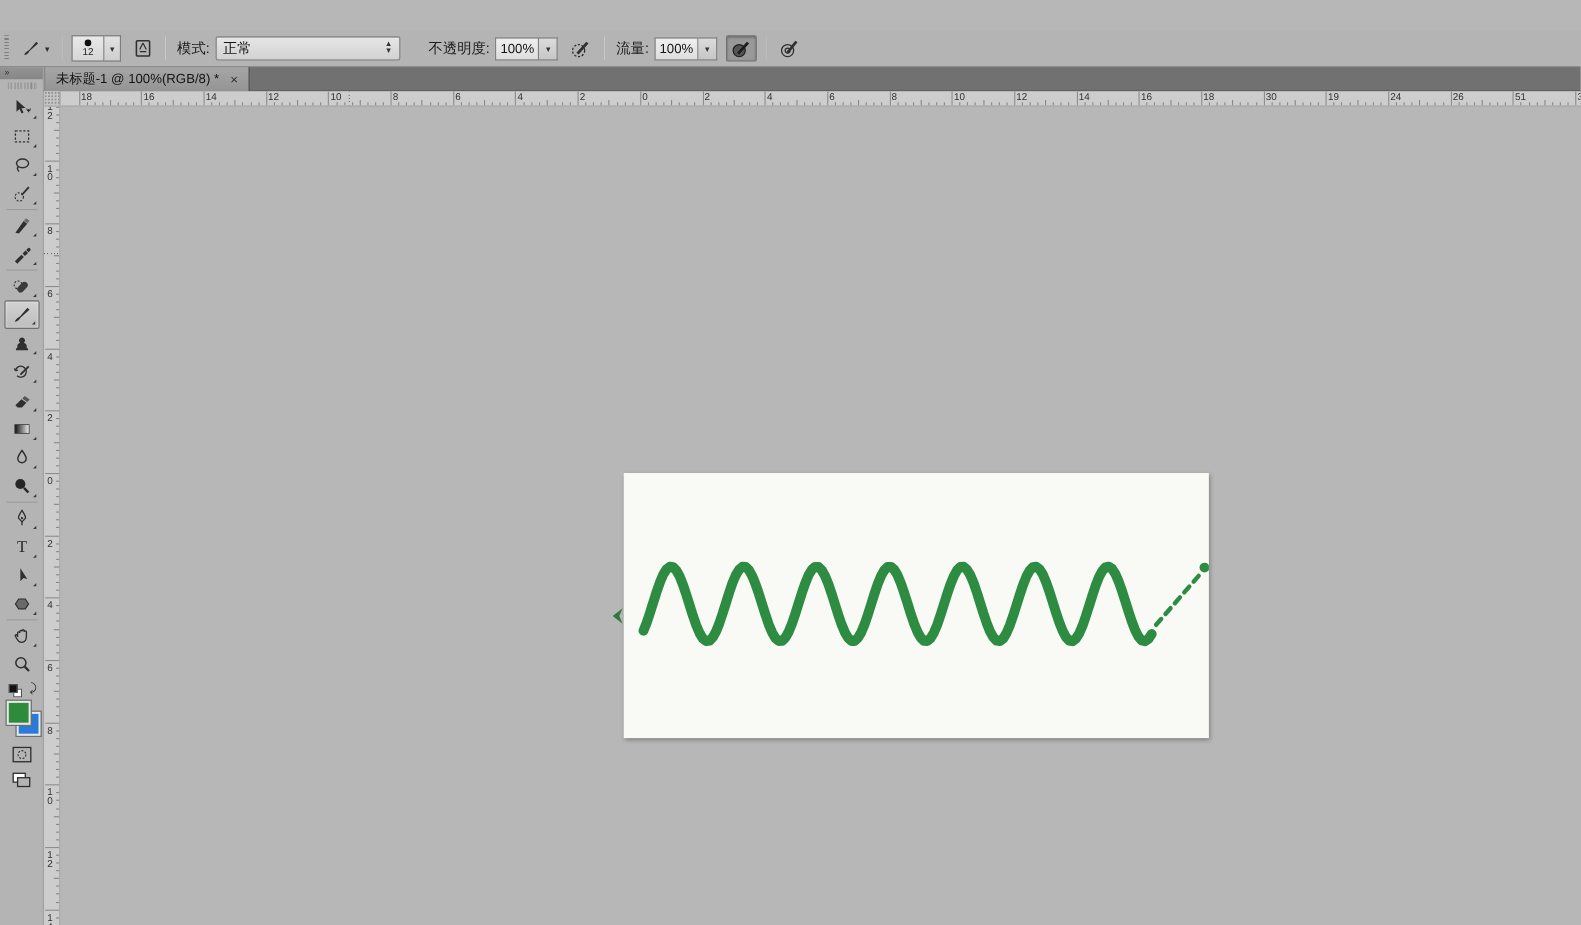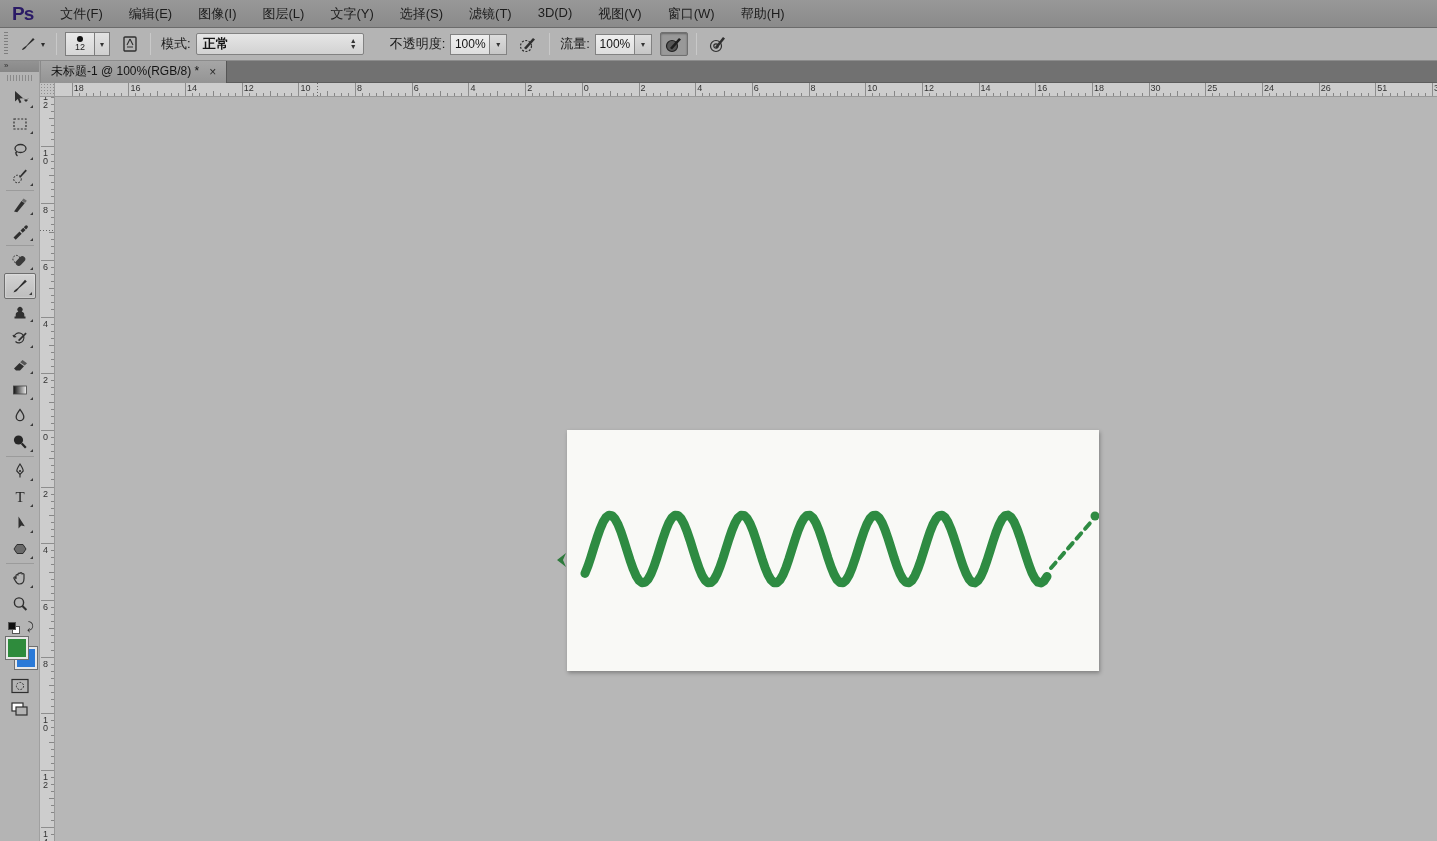--- a/index.html
+++ b/index.html
@@ -24,21 +24,21 @@
   .ob-btn { display:flex; align-items:center; justify-content:center; height:24px; padding:0 3px; border-radius:2px; }
   .ob-btn.pressed { background:#999; border:1px solid #6f6f6f; box-shadow:inset 0 1px 2px rgba(0,0,0,.35); }
   .drop-arrow { font-size:8px; color:#2c2c2c; margin-left:3px; }
   .brush-box { width:30px; height:24px; background:linear-gradient(#e9e9e9,#d6d6d6); border:1px solid #7d7d7d;
     display:flex; flex-direction:column; align-items:center; justify-content:center; }
   .brush-box .dot { width:6px; height:6px; border-radius:50%; background:#111; margin-bottom:1px; }
   .brush-box .sz { font-size:9px; color:#222; line-height:9px; }
   .mini-drop { width:15px; height:24px; background:linear-gradient(#e2e2e2,#cfcfcf); border:1px solid #7d7d7d; border-left:none;
     display:flex; align-items:center; justify-content:center; font-size:8px; color:#333; }
   .select-box { width:168px; height:22px; background:linear-gradient(#e6e6e6,#d2d2d2); border:1px solid #828282; border-radius:2px;
-    display:flex; align-items:center; font-size:13px; color:#151515; padding:0 6px;font-weight:bold; }
+    display:flex; align-items:center; font-size:13px; color:#151515; padding:0 6px; }
   .select-box .updown { margin-left:auto; font-size:7px; line-height:6px; color:#333; text-align:center; }
   .value-box { width:40px; height:21px; background:linear-gradient(#efefef,#dedede); border:1px solid #828282;
     display:flex; align-items:center; justify-content:center; font-size:12px; color:#151515; }
   .value-drop { width:17px; height:21px; background:linear-gradient(#dcdcdc,#c6c6c6); border:1px solid #828282; border-left:none;
     display:flex; align-items:center; justify-content:center; font-size:8px; color:#333; }
 
   
   #tabstrip { position:absolute; left:40px; top:61px; width:1397px; height:22px;
     background:#717171; border-bottom:1px solid #5d5d5d; display:flex; align-items:center; }
   #doc-tab { height:22px; background:linear-gradient(#a6a6a6,#949494); border-right:1px solid #555; border-left:1px solid #8a8a8a;
@@ -95,36 +95,20 @@
   #canvas { position:absolute; left:512px; top:333px; width:532px; height:241px; background:#f9f9f6;
     box-shadow:1px 2px 4px rgba(0,0,0,.30); }
   #canvas svg { position:absolute; inset:0; }
   #stroke-blip { position:absolute; left:501px; top:455px; width:11px; height:16px; }
 </style>
 </head>
 <body>
 
 <div id="root">
 
-  <div id="menubar">
-    <span id="ps-logo">Ps</span>
-    <span id="menu-items" style="display: flex;">
-        <span class="menu-item">文件(F)</span>
-        <span class="menu-item">编辑(E)</span>
-        <span class="menu-item">图像(I)</span>
-        <span class="menu-item">图层(L)</span>
-        <span class="menu-item">文字(Y)</span>
-        <span class="menu-item">选择(S)</span>
-        <span class="menu-item">滤镜(T)</span>
-        <span class="menu-item">3D(D)</span>
-        <span class="menu-item">视图(V)</span>
-        <span class="menu-item">窗口(W)</span>
-        <span class="menu-item">帮助(H)</span>
-      </span>
-  </div>
 
   <div id="optionsbar">
     <div class="ob-grip"></div>
 
     <div class="ob-btn">
       <svg width="20" height="18" viewBox="0 0 18 18">
           <path d="M3 15 c1-3 3-3 5-5 l6-7 1.6 1.6 -7 6 c-2 2-2 4-5.6 4.4z" fill="#2f2f2f"></path>
         </svg>
       <span class="drop-arrow">▾</span>
     </div>
@@ -383,21 +367,21 @@
         <div class="h-major" style="left: 1093.62px;"></div>
         <div class="h-label" style="left: 1095.62px;">30</div>
         <div class="h-minor" style="left: 1100.7px;"></div>
         <div class="h-minor" style="left: 1107.79px;"></div>
         <div class="h-minor" style="left: 1114.88px;"></div>
         <div class="h-mid" style="left: 1121.96px;"></div>
         <div class="h-minor" style="left: 1129.05px;"></div>
         <div class="h-minor" style="left: 1136.13px;"></div>
         <div class="h-minor" style="left: 1143.21px;"></div>
         <div class="h-major" style="left: 1150.3px;"></div>
-        <div class="h-label" style="left: 1152.3px;">25</div>
+        <div class="h-label" style="left: 1152.3px;">19</div>
         <div class="h-minor" style="left: 1157.38px;"></div>
         <div class="h-minor" style="left: 1164.47px;"></div>
         <div class="h-minor" style="left: 1171.56px;"></div>
         <div class="h-mid" style="left: 1178.64px;"></div>
         <div class="h-minor" style="left: 1185.72px;"></div>
         <div class="h-minor" style="left: 1192.81px;"></div>
         <div class="h-minor" style="left: 1199.89px;"></div>
         <div class="h-major" style="left: 1206.98px;"></div>
         <div class="h-label" style="left: 1208.98px;">24</div>
         <div class="h-minor" style="left: 1214.07px;"></div>

